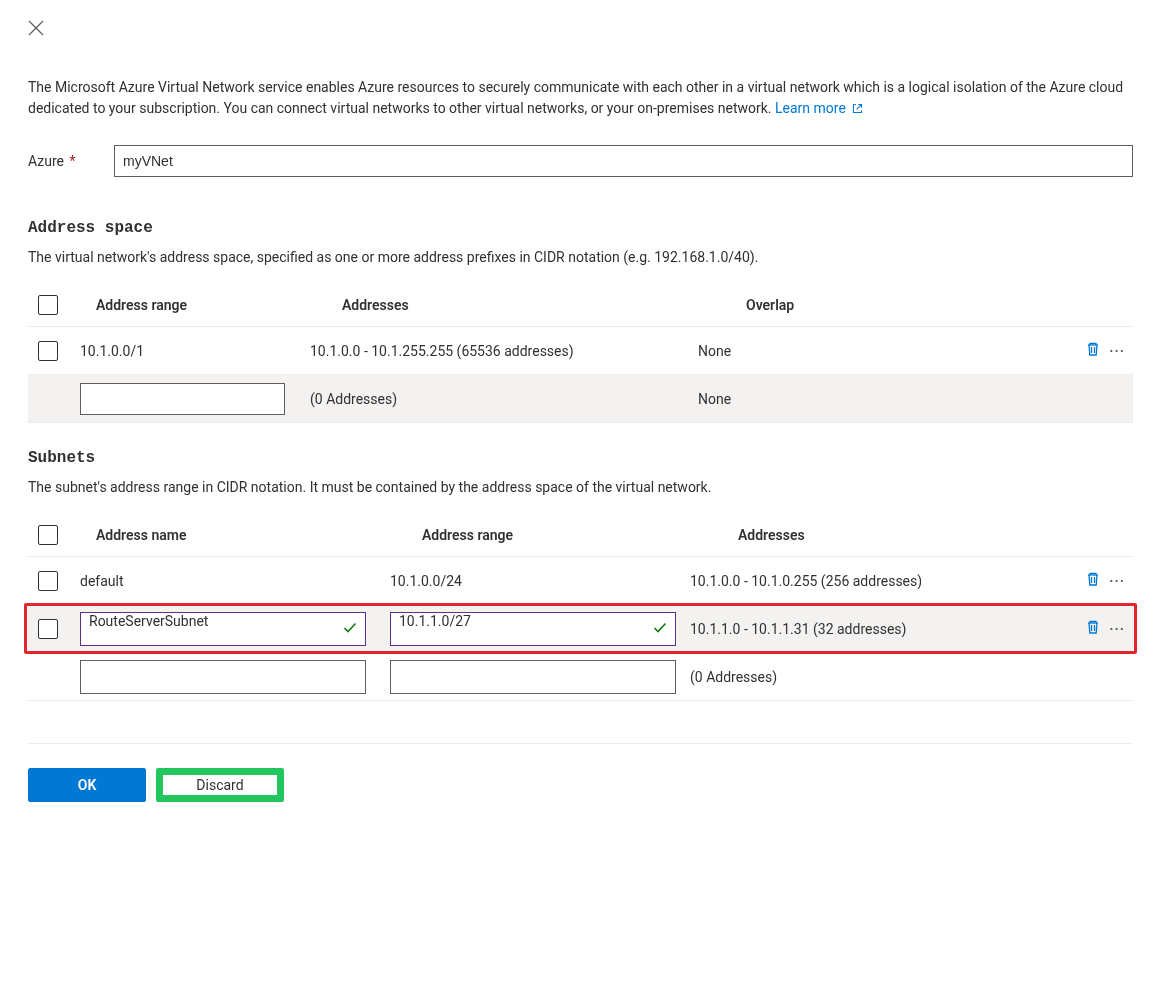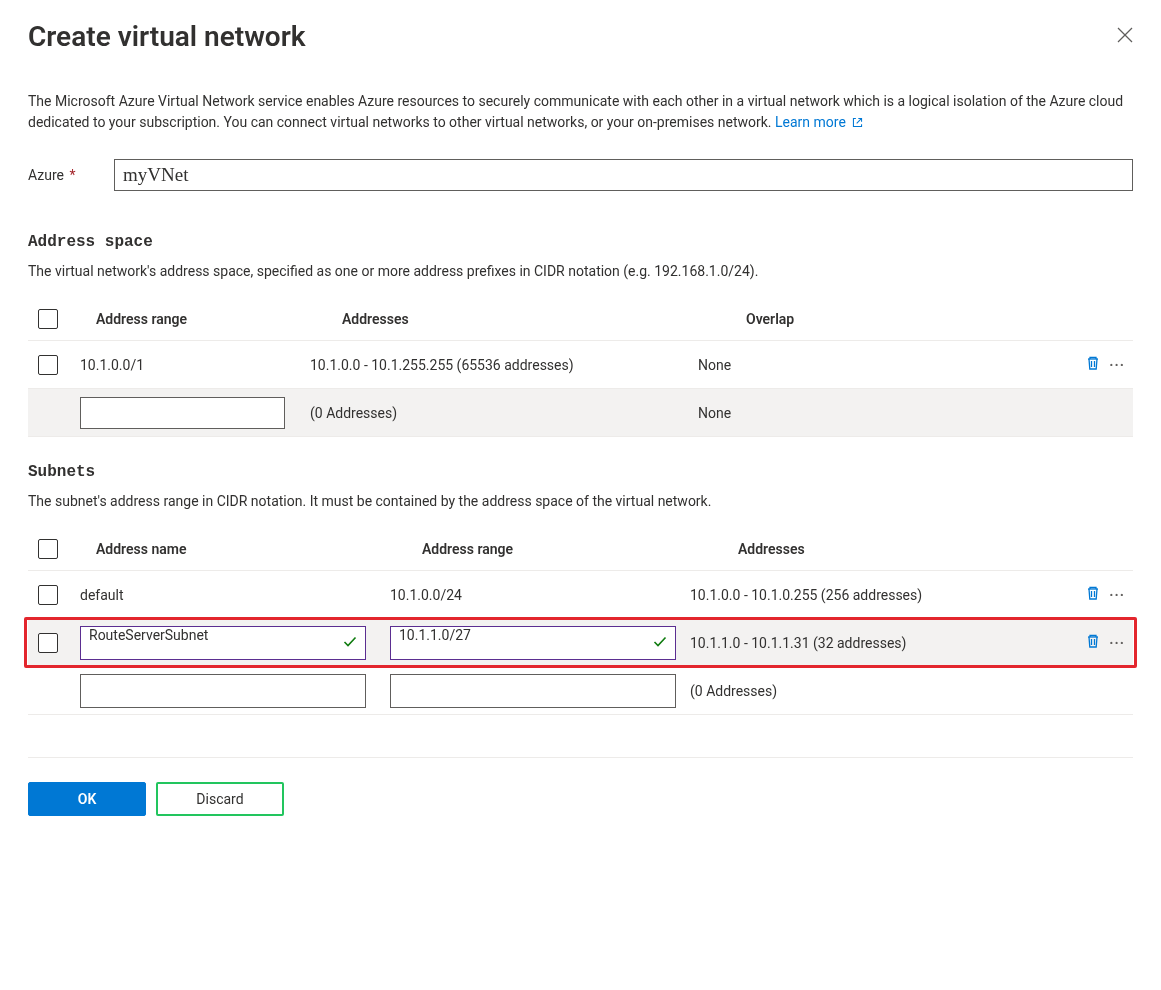--- a/index.html
+++ b/index.html
@@ -51,22 +51,22 @@
     font-size: 14px;
     color: #323130;
     padding-right: 10px;
     width: 86px;
   }
   .req-asterisk { color: #a4262c; margin-left: 2px; }
   .text-input {
     flex: 1;
     height: 32px;
     border: 1px solid #605e5c;
-    font-family: Liberation Serif, serif;
-    font-size: 19px;
+    font-family: Liberation Sans, sans-serif;
+    font-size: 14px;
     padding: 4px 8px;
     color: #323130;
     background: #fff;
   }
   .section-title {
     font-size: 16px;
     font-weight: 600;
     margin-bottom: 10px;
     font-family: Liberation Mono, monospace;
   }
@@ -177,29 +177,28 @@
   .btn-primary {
     background: #0078d4;
     color: #fff;
     border: 1px solid #0078d4;
     font-weight: 600;
     min-width: 118px;
   }
   .btn-secondary {
     background: #fff;
     color: #323130;
-    border: 2px solid #22c55e;
+    border: 7px solid #22c55e;
     min-width: 128px;
   }
 </style>
 </head>
 <body>
 
 <div class="header-row">
-  <div class="page-title">Create virtual network</div>
   <div class="close-icon">
     <svg viewBox="0 0 16 16" stroke="currentColor" stroke-width="1.2" fill="none">
         <line x1="1" y1="1" x2="15" y2="15"></line>
         <line x1="15" y1="1" x2="1" y2="15"></line>
       </svg>
   </div>
 </div>
 
 <div class="intro">
   <span>The Microsoft Azure Virtual Network service enables Azure resources to securely communicate with each other in a virtual network which is a logical isolation of the Azure cloud dedicated to your subscription. You can connect virtual networks to other virtual networks, or your on-premises network. </span>
@@ -217,21 +216,21 @@
 
 <div class="field-row">
   <div class="field-label">
     <span>Azure</span>
     <span class="req-asterisk">*</span>
   </div>
   <input class="text-input" value="myVNet" style="">
 </div>
 
 <div class="section-title">Address space</div>
-<div class="section-desc">The virtual network's address space, specified as one or more address prefixes in CIDR notation (e.g. 192.168.1.0/24).</div>
+<div class="section-desc">The virtual network's address space, specified as one or more address prefixes in CIDR notation (e.g. 192.168.1.0/40).</div>
 
 <div class="grid-table">
   <div class="grid-header">
     <div class="col-check">
         <div class="checkbox"></div>
       </div>
     <div class="as-col1">Address range</div>
     <div class="as-col2">Addresses</div>
     <div class="as-col3">Overlap</div>
     <div class="col-actions"></div>

